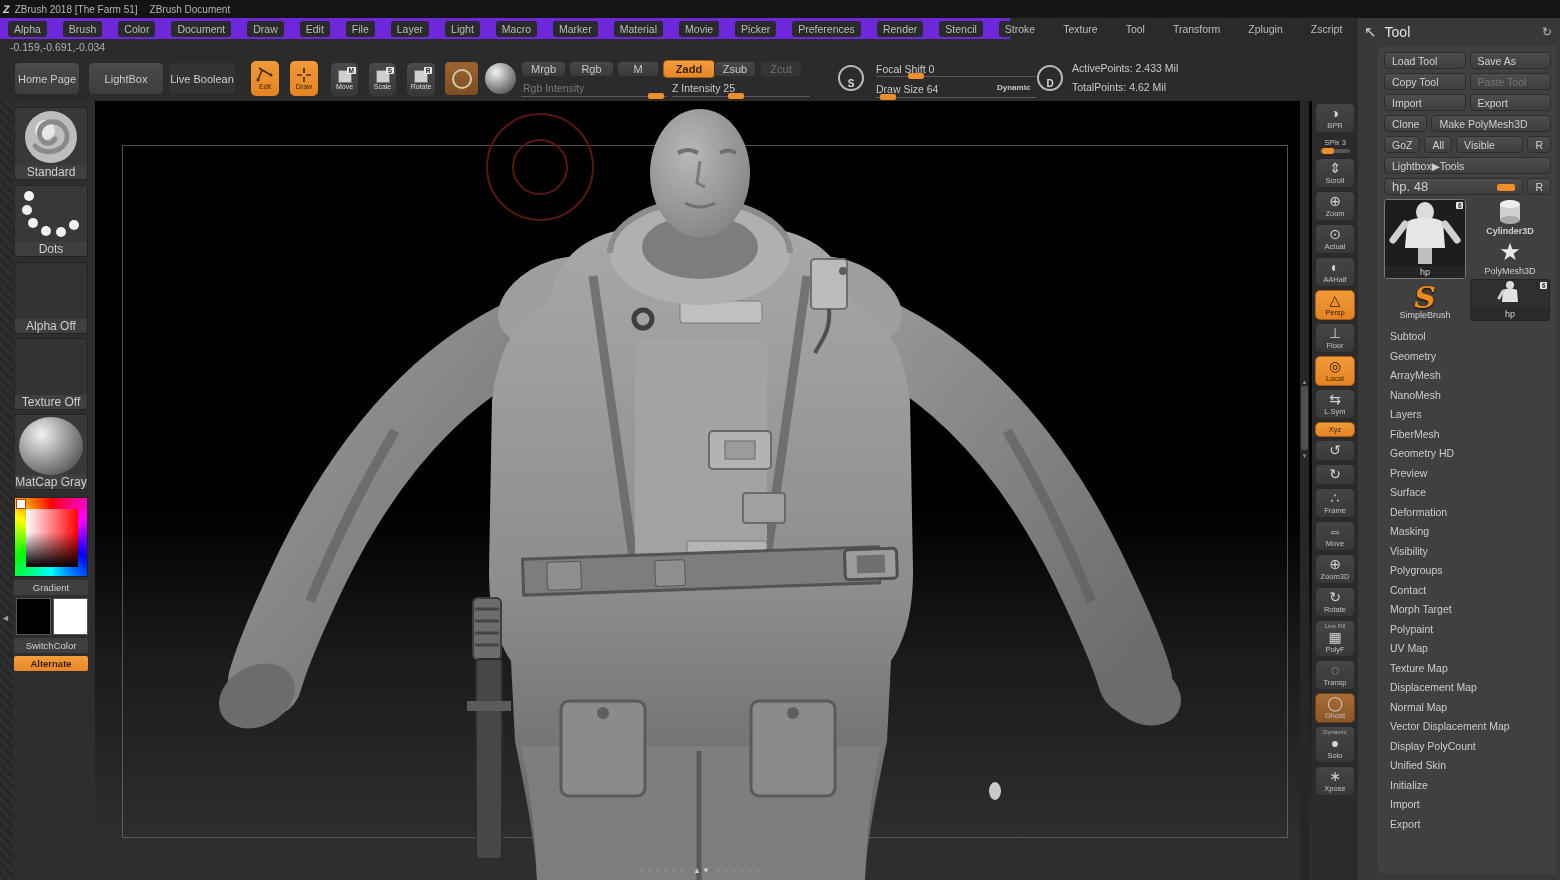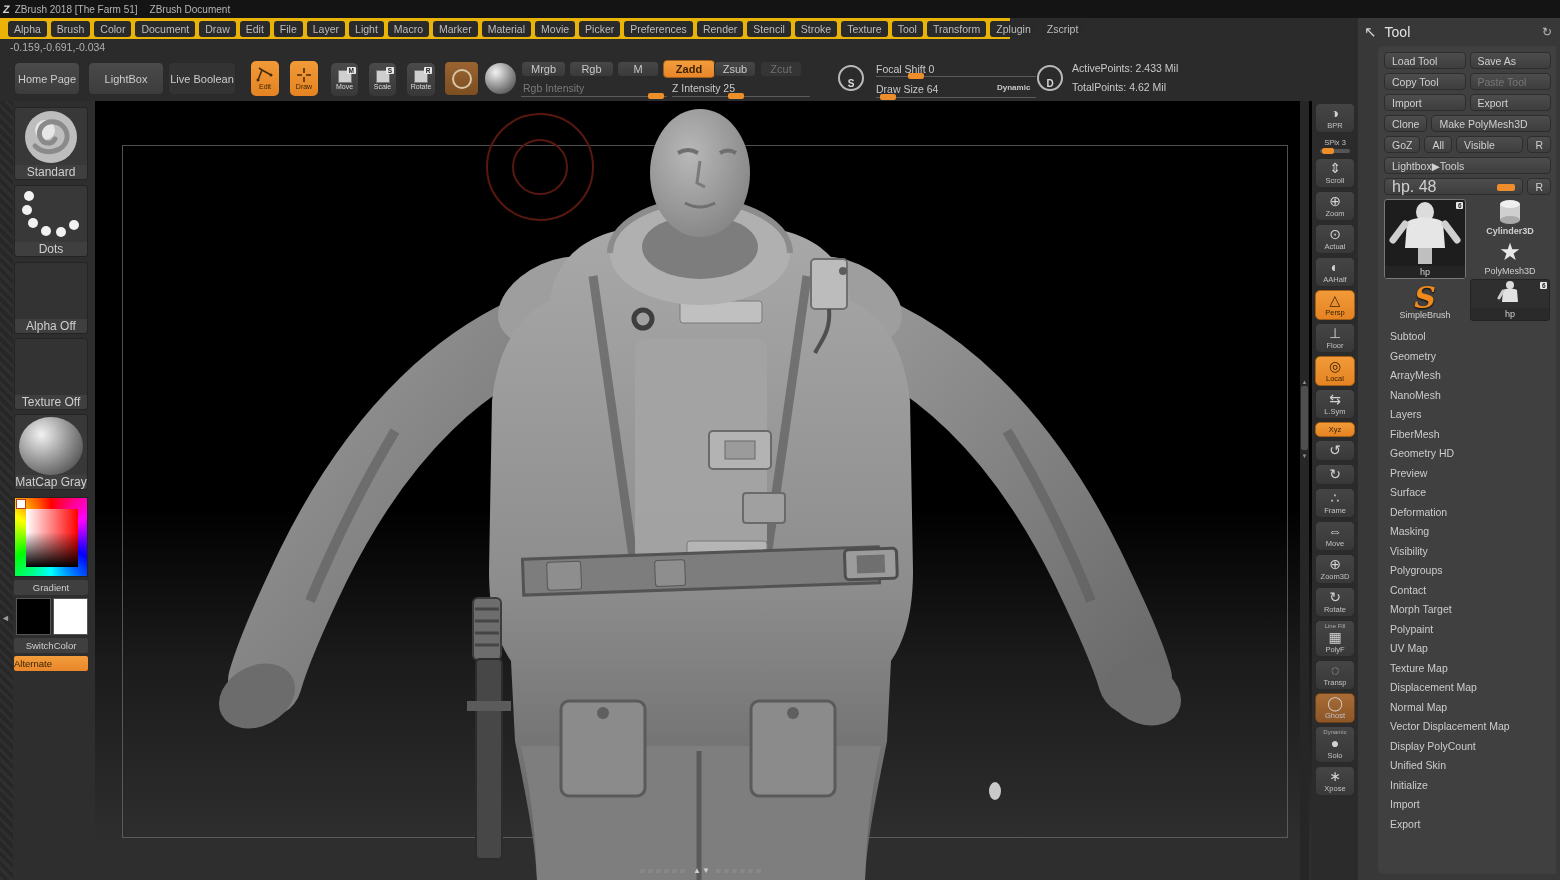--- a/index.html
+++ b/index.html
@@ -16,22 +16,22 @@
   .tb-btn { color:#c9c9c9; }
   .seethrough { border-bottom:1px solid #555; padding:0 8px 2px 8px; position:relative; }
   .menus-chip { background:#ee8d2c; color:#402806; border-radius:3px; padding:1px 6px; font-weight:bold; }
   .tb-ico { color:#c98b45; font-size:9px; letter-spacing:-1px; }
   .lockicon { width:9px; height:7px; background:#ee8d2c; border-radius:1px; position:relative; margin-top:3px; }
   .lockicon:before { content:""; position:absolute; left:1.5px; top:-4px; width:6px; height:5px;
     border:1.5px solid #ee8d2c; border-bottom:none; border-radius:4px 4px 0 0; }
   .winbox { width:9px; height:8px; border:1.5px solid #c98b45; }
   .closex { color:#c98b45; font-weight:bold; font-size:12px; }
   
-  .menubar { position:absolute; left:0; top:18px; width:1010px; height:21px; background:#eab308;
-    display:flex; align-items:center; padding-left:8px; gap:4px; }
+  .menubar { position:absolute; left:0; top:18px; width:1010px; height:21px; background:#6d28d9;
+    display:flex; align-items:center; padding-left:8px; gap:16px; }
   .menu-item { font-size:10.5px; color:#bdbdbd; padding:2px 6px; background:#2a2a2a; border-radius:3px; }
   .coordrow { position:absolute; left:10px; top:41px; font-size:10.5px; color:#b0b0b0; }
   
   .shelf { position:absolute; left:0; top:55px; width:1330px; height:46px; }
   .shelf-btn { position:absolute; background:linear-gradient(#4a4a4a,#3c3c3c); border:1px solid #2a2a2a;
     border-radius:5px; font-size:11px; color:#cccccc; display:flex; align-items:center; justify-content:center; }
   .tool-toggle { position:absolute; border-radius:5px; background:linear-gradient(#4a4a4a,#383838);
     display:flex; flex-direction:column; align-items:center; justify-content:center; font-size:7px; color:#ddd; }
   .tool-toggle.on { background:linear-gradient(#f29a38,#e械27); background:linear-gradient(#f29a38,#e58322); color:#3c2404; }
   .tool-toggle svg { display:block; }
@@ -54,21 +54,21 @@
   .tray-edge { position:absolute; left:0; top:101px; width:13px; height:779px; background:#272727;
     background-image:repeating-linear-gradient(45deg, rgba(255,255,255,.04) 0 3px, transparent 3px 7px); }
   .tray-edge .arr { position:absolute; left:1px; top:512px; color:#9a9a9a; font-size:9px; }
   .thumb { position:absolute; left:14px; width:74px; background:#383838; border:1px solid #242424; border-radius:3px; }
   .thumb .tlabel { position:absolute; left:0; right:0; bottom:0; height:14px; background:#3f3f3f;
     font-size:12px; color:#cfcfcf; text-align:center; line-height:14px; border-radius:0 0 3px 3px; }
   .swatch { position:absolute; width:35px; height:37px; border:1px solid #555; }
   .barlabel { position:absolute; left:14px; width:74px; height:15px; background:#3f3f3f; border-radius:2px;
     font-size:9.5px; color:#cfcfcf; text-align:center; line-height:15px; }
   .alt-btn { position:absolute; left:14px; width:74px; height:15px; background:linear-gradient(#f39d3c,#e8862a);
-    border-radius:2px; font-size:9.5px; color:#3a2305; font-weight:normal; line-height:15px; }
+    border-radius:2px; font-size:9.5px; color:#3a2305; font-weight:bold; text-align:center; line-height:15px; }
   
   .canvas { position:absolute; left:95px; top:101px; width:1217px; height:779px; overflow:hidden;
     background:linear-gradient(#000 0%, #000 52%, #1b1b1b 72%, #2e2e2e 95%); }
   .cv-scroll-h { position:absolute; left:95px; top:103px; width:1217px; height:9px; background:#232323; }
   .cv-scroll-h .h { position:absolute; left:79px; top:1px; width:40px; height:7px; background:#6e6e6e; border-radius:2px; }
   .cv-frame { position:absolute; left:27px; top:44px; width:1166px; height:693px; border:1px solid #6b6b6b; opacity:.75; }
   .ring { position:absolute; border-radius:50%; border:2px solid #58180f; }
   .cv-scrub { position:absolute; left:545px; top:765px; display:flex; align-items:center; gap:5px; }
   .dashes { width:48px; height:4px;
     background:repeating-linear-gradient(90deg,#8a8a8a 0 5px, transparent 5px 8px); opacity:.8; }
@@ -103,21 +103,21 @@
   .tp-title { font-size:14px; color:#e2e2e2; }
   .tp-refresh { position:absolute; right:8px; color:#bbb; font-size:12px; }
   .tp-body { position:absolute; left:20px; top:28px; width:178px; height:828px; background:#404040;
     border-radius:6px 0 0 6px; padding:6px 5px 0 6px; }
   .tp-row { display:flex; gap:4px; margin-bottom:4px; }
   .tp-btn { background:linear-gradient(#4d4d4d,#3e3e3e); border:1px solid #2d2d2d; border-radius:4px;
     color:#d0d0d0; font-size:10.5px; height:17px; display:flex; align-items:center; padding:0 7px; flex:1; }
   .tp-btn.dim { color:#777; }
   .tp-btn.narrow { flex:0 0 auto; }
   .tp-slider { position:relative; background:linear-gradient(#4d4d4d,#3e3e3e); border:1px solid #2d2d2d;
-    border-radius:4px; color:#d0d0d0; font-size:16px; height:17px; display:flex; align-items:center;
+    border-radius:4px; color:#d0d0d0; font-size:13px; height:17px; display:flex; align-items:center;
     padding:0 7px; flex:1; }
   .tp-slider .handle { left:112px; top:5px; width:18px; height:7px; }
   .thumbgrid { position:relative; height:122px; margin-bottom:4px; }
   .tthumb { position:absolute; background:#2f2f2f; border:1px solid #232323; border-radius:3px; text-align:center; }
   .tthumb .tl { position:absolute; left:0; right:0; bottom:0; font-size:9px; color:#cfcfcf; height:12px;
     line-height:12px; background:rgba(40,40,40,.7); }
   .tthumb.sel { border-color:#777; background:#1d1d1d; }
   .sb-s { font-family:"DejaVu Serif", serif; font-style:italic; font-weight:bold; font-size:30px;
     color:#f08a1d; text-shadow:0 1px 2px #000; line-height:34px; }
   .tp-sections { margin-top:6px; }

